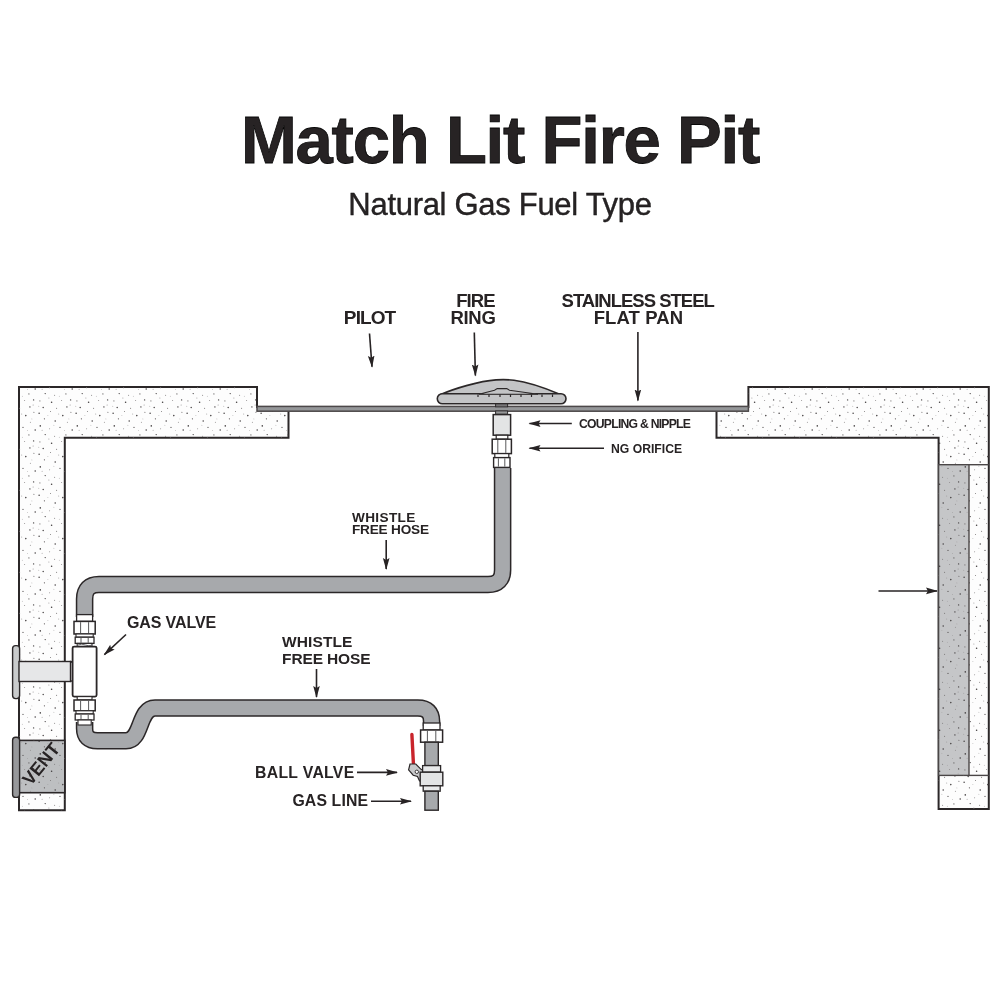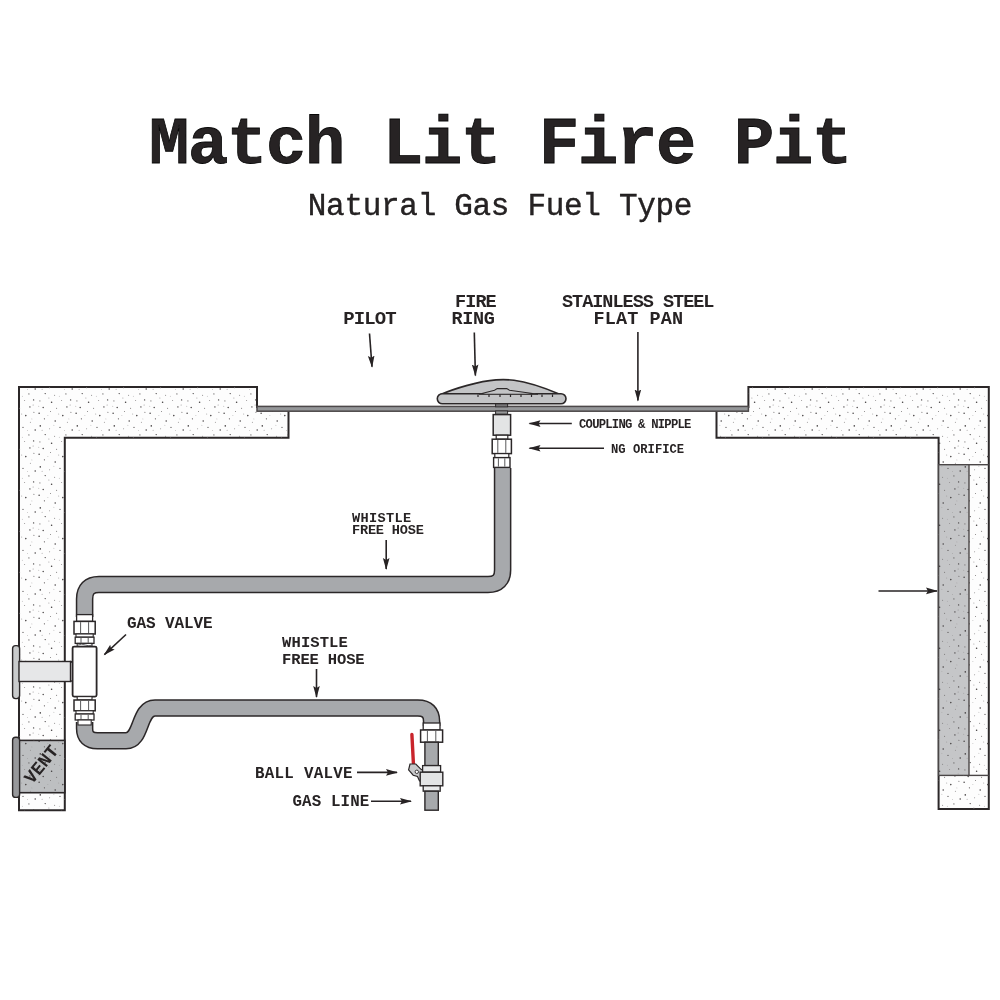--- a/index.html
+++ b/index.html
@@ -1,16 +1,16 @@
 <!DOCTYPE html>
 <html><head>
 <meta charset="utf-8">
 <style>
   html,body{margin:0;padding:0;background:#ffffff;}
-  .page{width:970px;height:1000px;position:relative;font-family:Liberation Mono, monospace;border-radius:16px;}
+  .page{width:970px;height:1000px;position:relative;font-family:Liberation Sans, sans-serif;border-radius:16px;}
   svg{display:block;}
   text{fill:#272324;}
 </style>
 </head>
 <body>
 <div class="page">
 <svg width="1000" height="1000" viewBox="0 0 1000 1000">
 <defs>
   <pattern id="dots" width="37" height="41" patternUnits="userSpaceOnUse">
     <circle cx="2.1" cy="3.2" r="0.75" fill="#413d3e"></circle>

